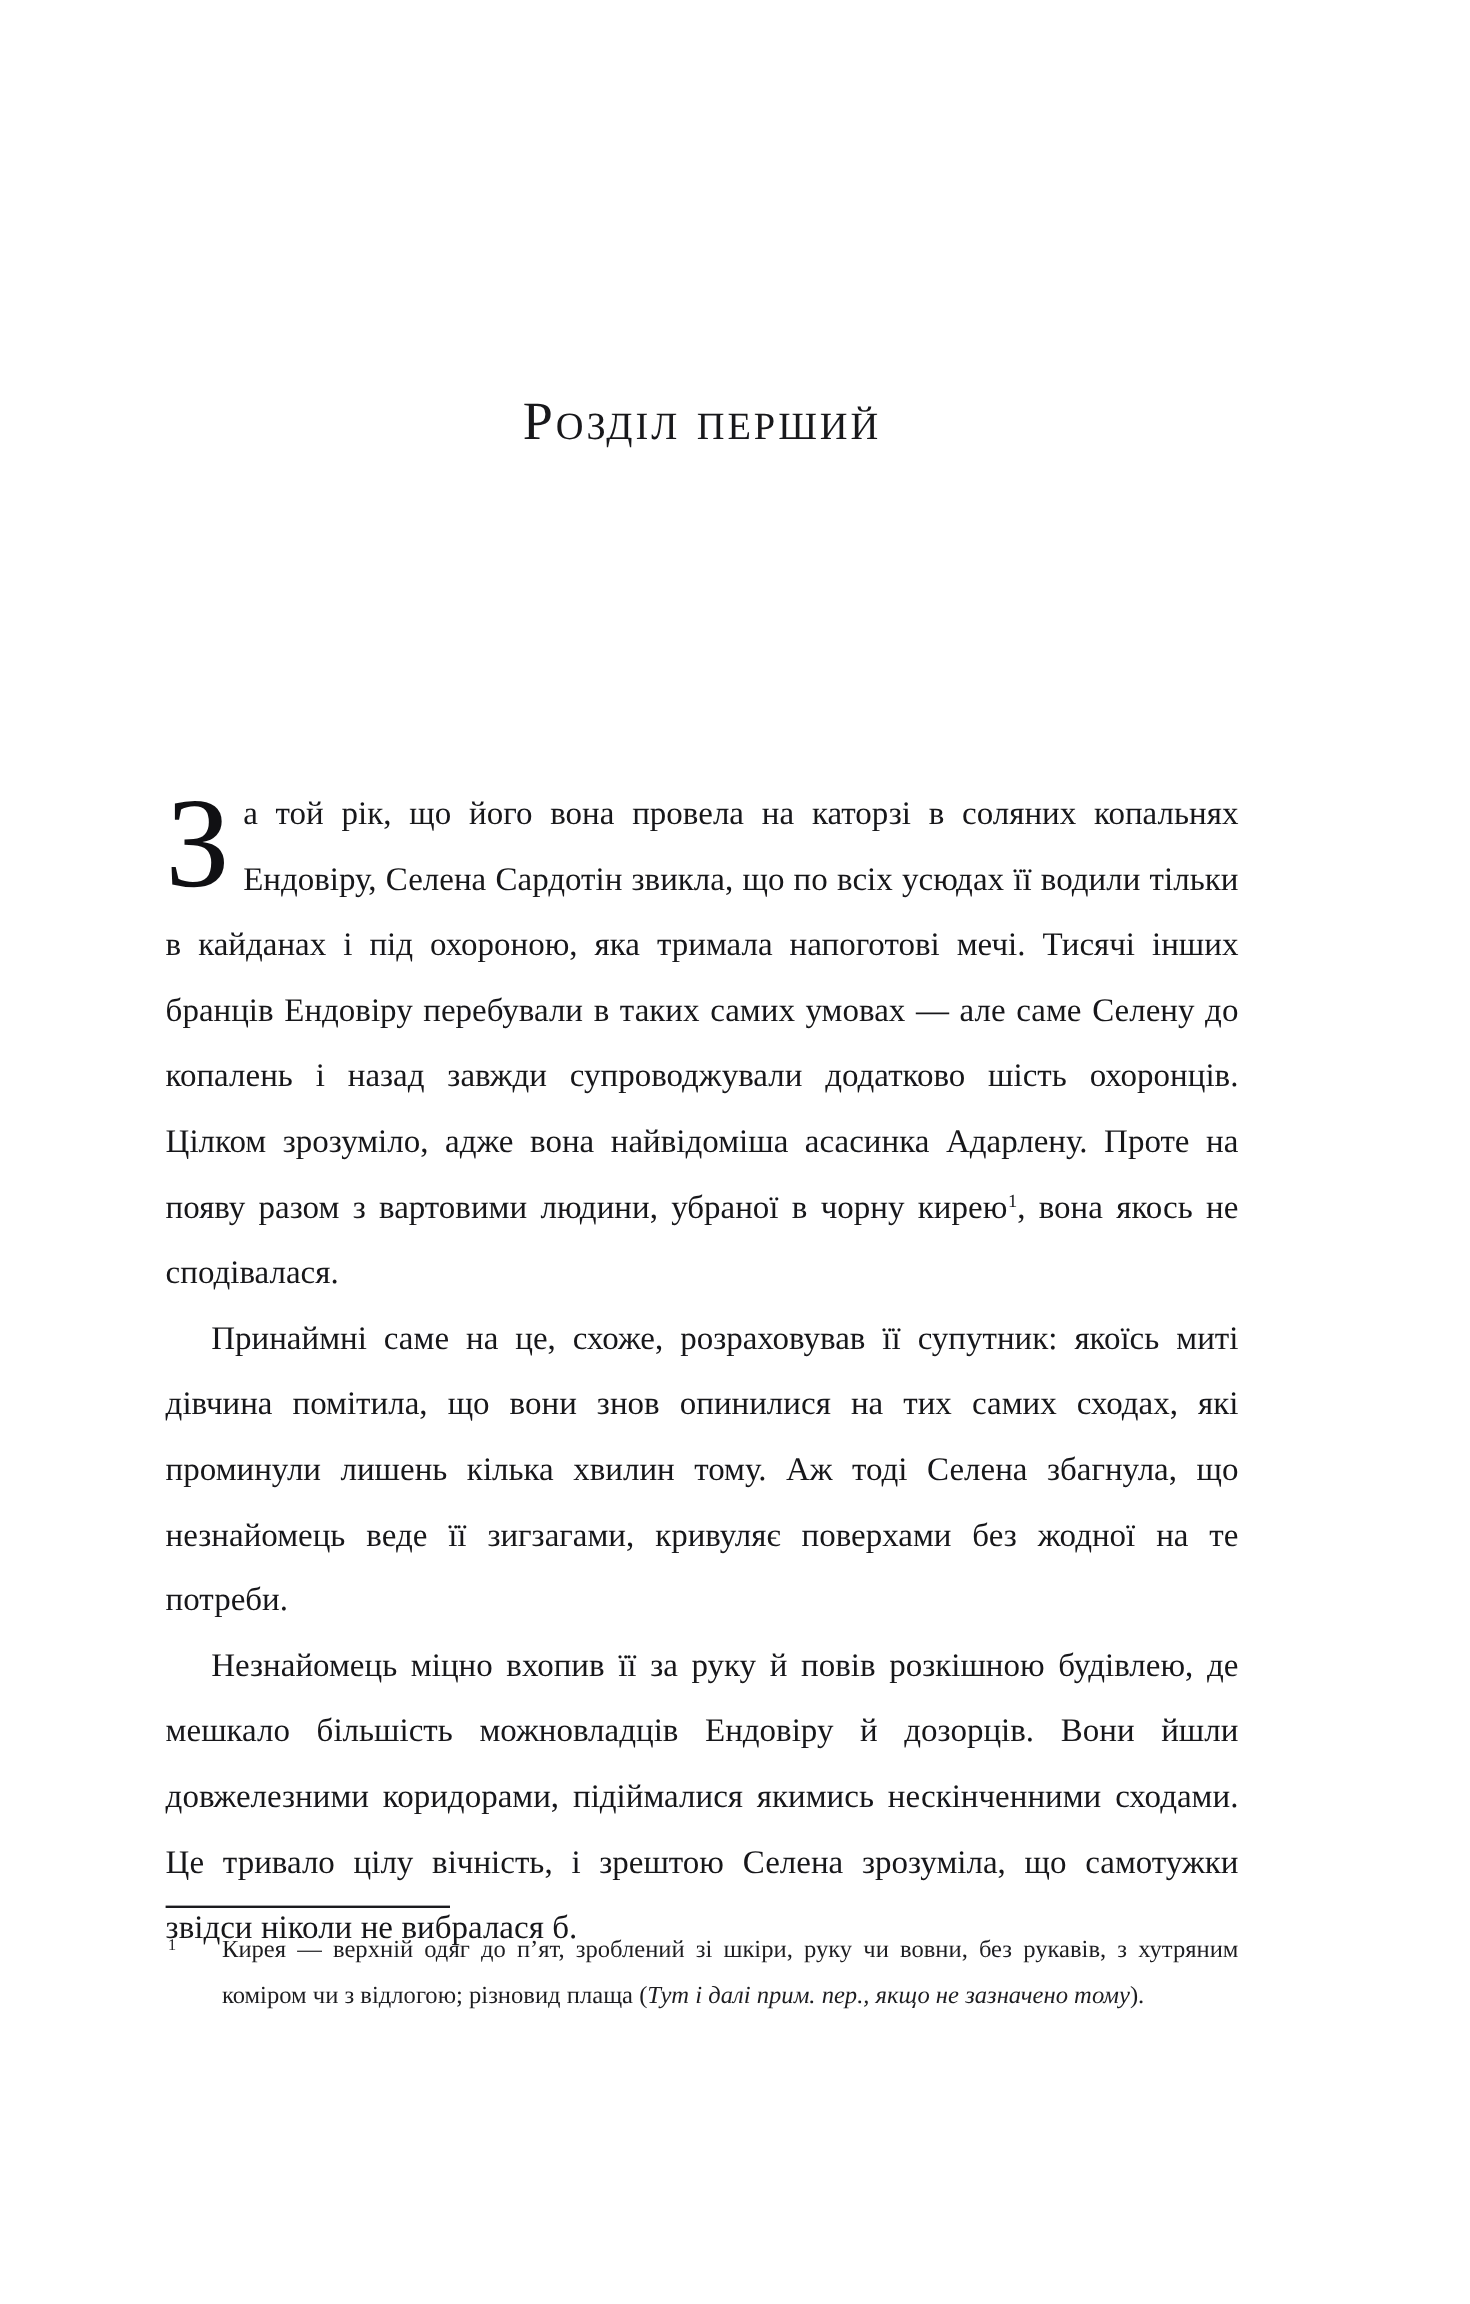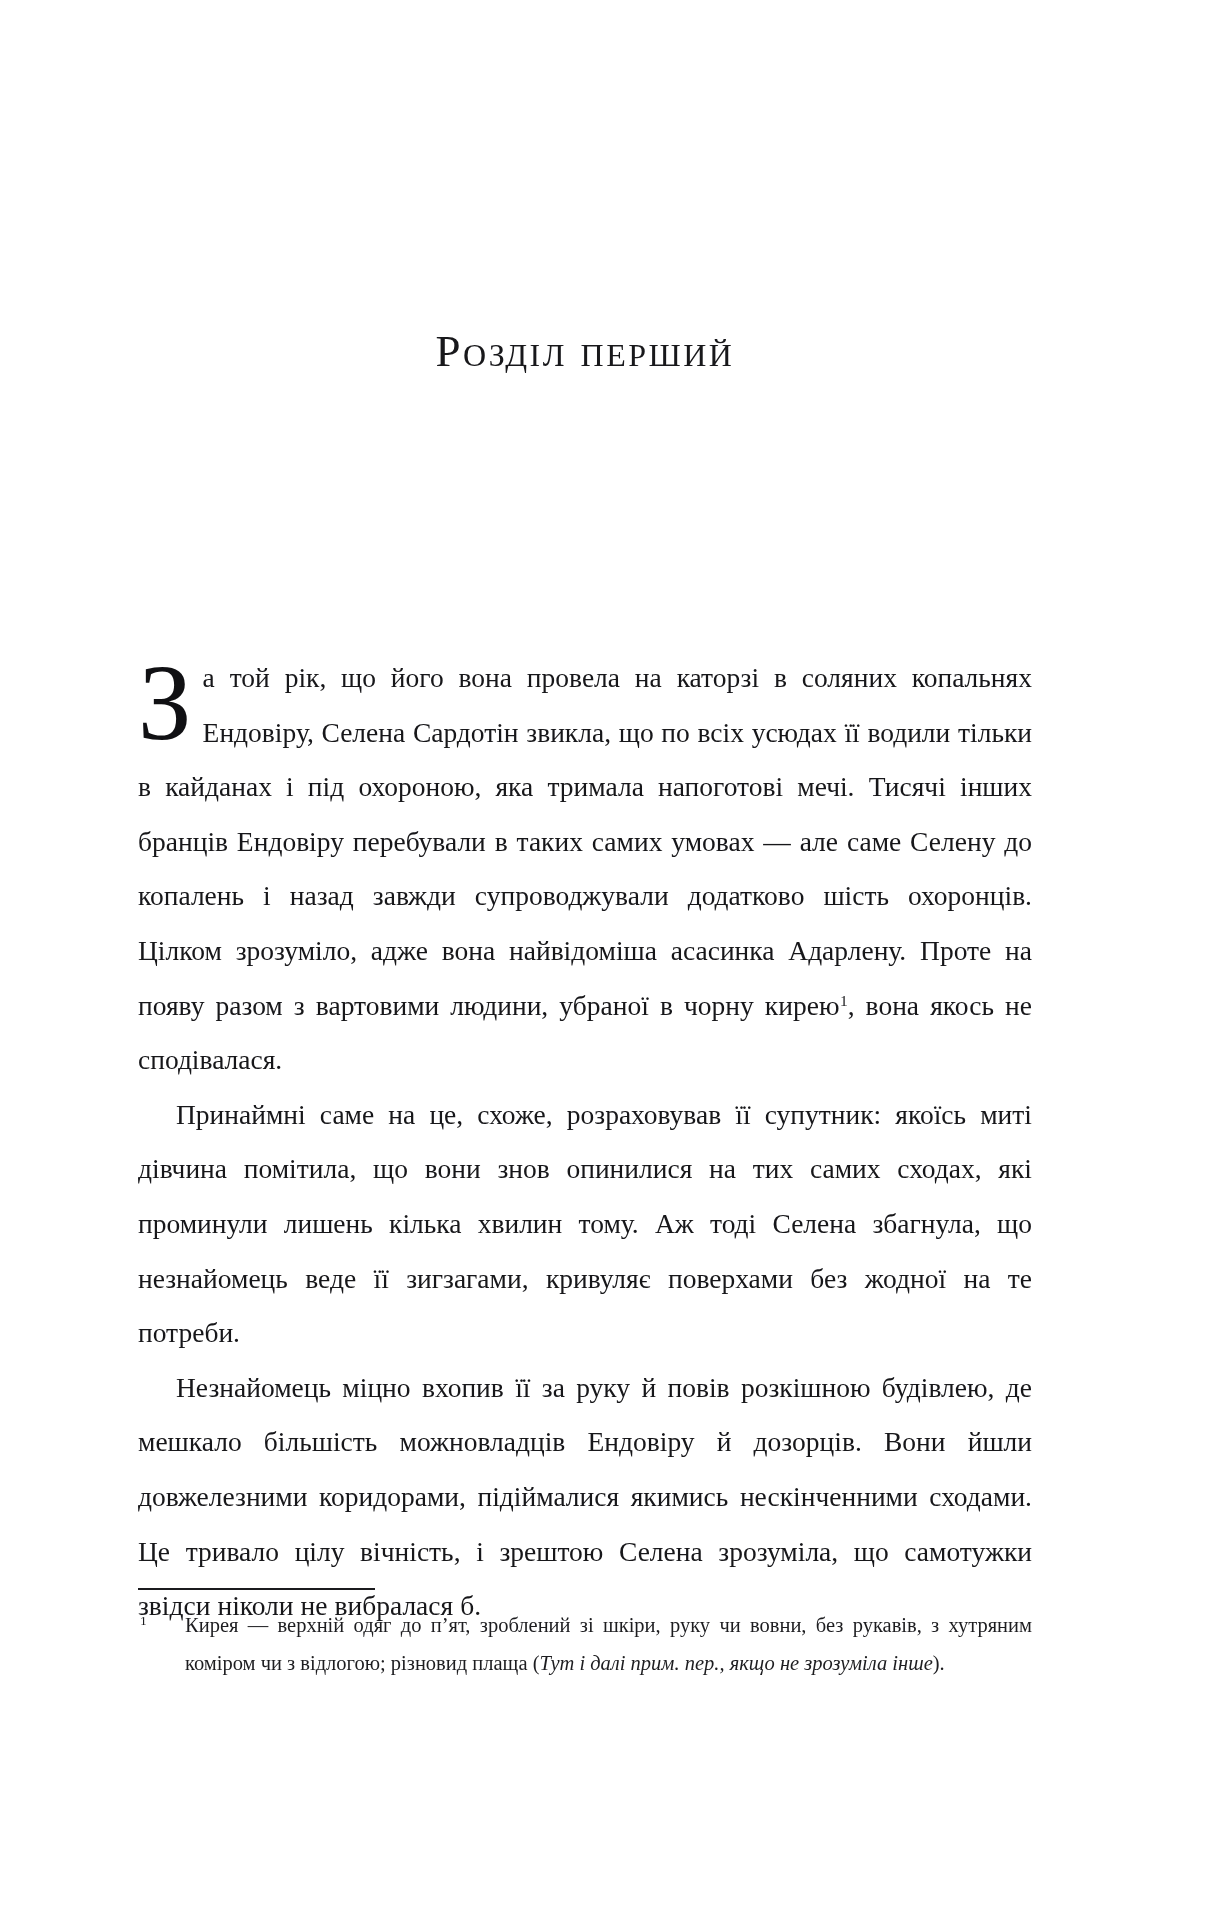--- a/index.html
+++ b/index.html
@@ -140,17 +140,17 @@
       <p class="para first"><span class="dropcap">З</span><span>а той рік, що його вона провела на каторзі в соляних копальнях Ендовіру, Селена Сардотін звикла, що по всіх усюдах її водили тільки в кайданах і під охороною, яка тримала напоготові мечі. Тисячі інших бранців Ендовіру перебували в таких самих умовах — але саме Селену до копалень і назад завжди супроводжували додатково шість охоронців. Цілком зрозуміло, адже вона найвідоміша асасинка Адарлену. Проте на появу разом з вартовими людини, убраної в чорну кирею</span><sup class="fn-ref">1</sup><span>, вона якось не сподівалася.</span></p>
 
       <p class="para">Принаймні саме на це, схоже, розраховував її супутник: якоїсь миті дівчина помітила, що вони знов опинилися на тих самих сходах, які проминули лишень кілька хвилин тому. Аж тоді Селена збагнула, що незнайомець веде її зигзагами, кривуляє поверхами без жодної на те потреби.</p>
 
       <p class="para">Незнайомець міцно вхопив її за руку й повів розкішною будівлею, де мешкало більшість можновладців Ендовіру й дозорців. Вони йшли довжелезними коридорами, підіймалися якимись нескінченними сходами. Це тривало цілу вічність, і зрештою Селена зрозуміла, що самотужки звідси ніколи не вибралася б.</p>
 
     </div>
 
     <div class="footnote-area">
       <div class="footnote-rule"></div>
-      <div class="footnote"><span class="fn-marker">1</span><span>Кирея — верхній одяг до п’ят, зроблений зі шкіри, руку чи вовни, без рукавів, з хутряним коміром чи з відлогою; різновид плаща (</span><em>Тут і далі прим. пер., якщо не зрозуміла інше</em><span>).</span></div>
+      <div class="footnote"><span class="fn-marker">1</span><span>Кирея — верхній одяг до п’ят, зроблений зі шкіри, руку чи вовни, без рукавів, з хутряним коміром чи з відлогою; різновид плаща (</span><em>Тут і далі прим. пер., якщо не зазначено тому</em><span>).</span></div>
     </div>
 
   </div>
 </div>
 
 </body></html>

